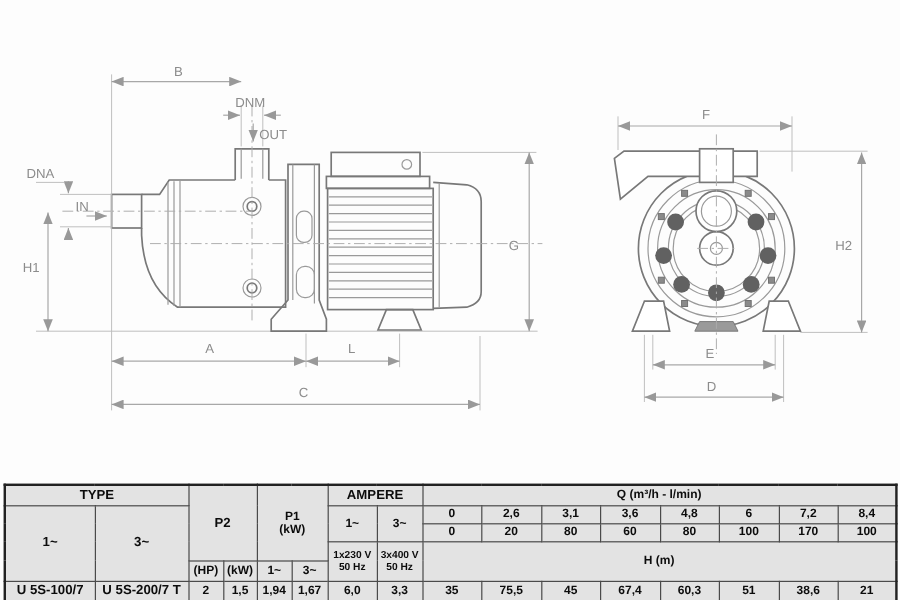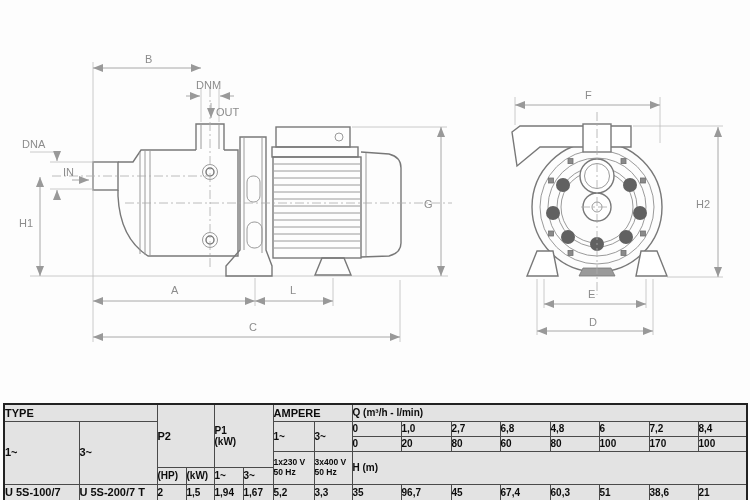--- a/index.html
+++ b/index.html
@@ -12,21 +12,21 @@
   .detail{stroke:#9a9a9a;stroke-width:1;fill:none;}
   .dim{stroke:#a8a8a8;stroke-width:1;fill:none;}
   .ext{stroke:#bcbcbc;stroke-width:0.8;fill:none;}
   .cl{stroke:#ababab;stroke-width:0.8;fill:none;stroke-dasharray:9 3 2 3;}
   .dimtext{fill:#8c8c8c;font-size:11px;font-family:"Liberation Sans",sans-serif;}
   .blob{fill:#616161;stroke:none;}
   .bolt{fill:#8a8a8a;stroke:#6f6f6f;stroke-width:0.8;}
   
   #spec{position:absolute;left:3px;top:403px;border-collapse:collapse;table-layout:fixed;
         width:744px;height:97px;background:#e3e3e3;font-family:"Liberation Sans",sans-serif;}
-  #spec td{border:1px solid #4a4a4a;vertical-align:middle;
+  #spec td{border:1px solid #4a4a4a;text-align:center;vertical-align:middle;
            color:#0c0c0c;font-weight:bold;font-size:10px;padding:0;line-height:1.1;}
   #spec{border:2px solid #222;}
   .fs11{font-size:11px !important;}
   .fs8{font-size:8.5px !important;font-weight:bold;}
 </style>
 </head>
 <body>
 
 <div id="page">
 
@@ -194,23 +194,23 @@
     </td>
     <td colspan="2" class="fs11">AMPERE</td>
     <td colspan="8">Q (m³/h - l/min)</td>
   </tr>
   <tr style="height:15px">
     <td rowspan="4" class="fs11">1~</td>
     <td rowspan="4" class="fs11">3~</td>
     <td rowspan="2">1~</td>
     <td rowspan="2">3~</td>
     <td>0</td>
-    <td>1,0</td>
-    <td>2,7</td>
-    <td>6,8</td>
+    <td>2,6</td>
+    <td>3,1</td>
+    <td>3,6</td>
     <td>4,8</td>
     <td>6</td>
     <td>7,2</td>
     <td>8,4</td>
   </tr>
   <tr style="height:15px">
     <td>0</td>
     <td>20</td>
     <td>80</td>
     <td>60</td>
@@ -236,24 +236,24 @@
     <td>1~</td>
     <td>3~</td>
   </tr>
   <tr style="height:17px">
     <td class="fs11">U 5S-100/7</td>
     <td class="fs11">U 5S-200/7 T</td>
     <td>2</td>
     <td>1,5</td>
     <td>1,94</td>
     <td>1,67</td>
-    <td>5,2</td>
+    <td>6,0</td>
     <td>3,3</td>
     <td>35</td>
-    <td>96,7</td>
+    <td>75,5</td>
     <td>45</td>
     <td>67,4</td>
     <td>60,3</td>
     <td>51</td>
     <td>38,6</td>
     <td>21</td>
   </tr>
 </tbody>
     </table>
 

